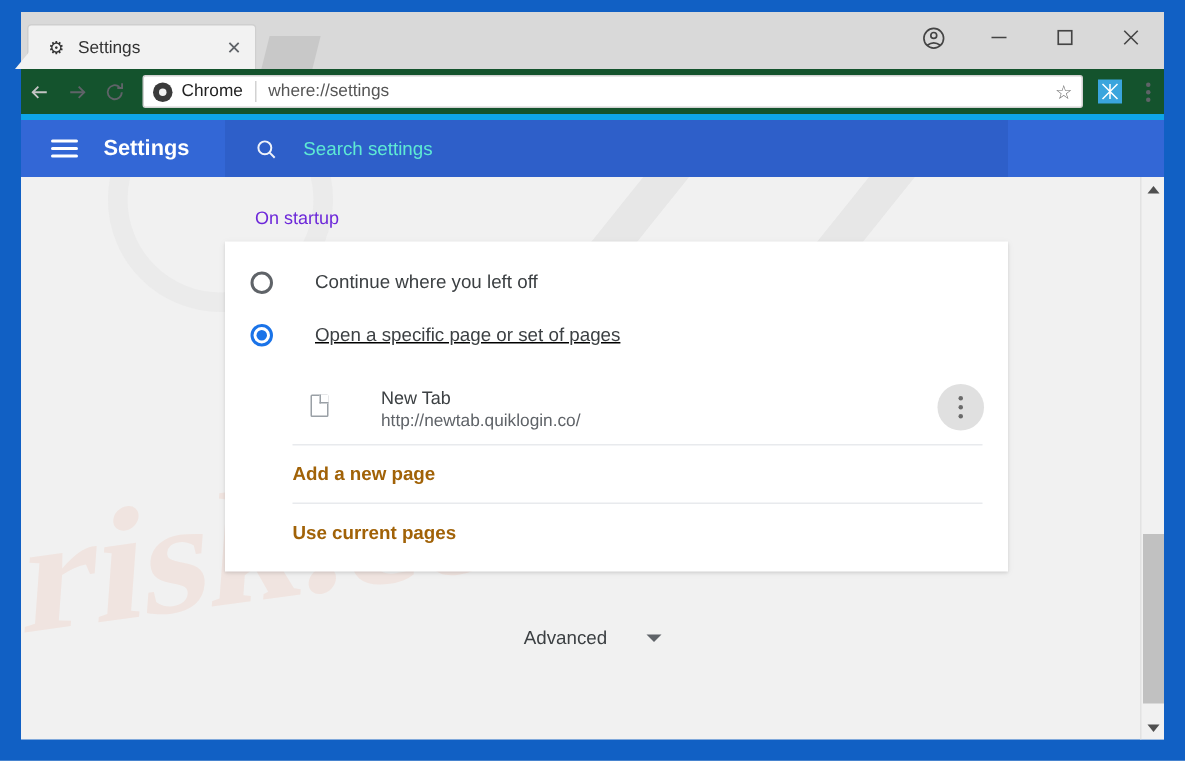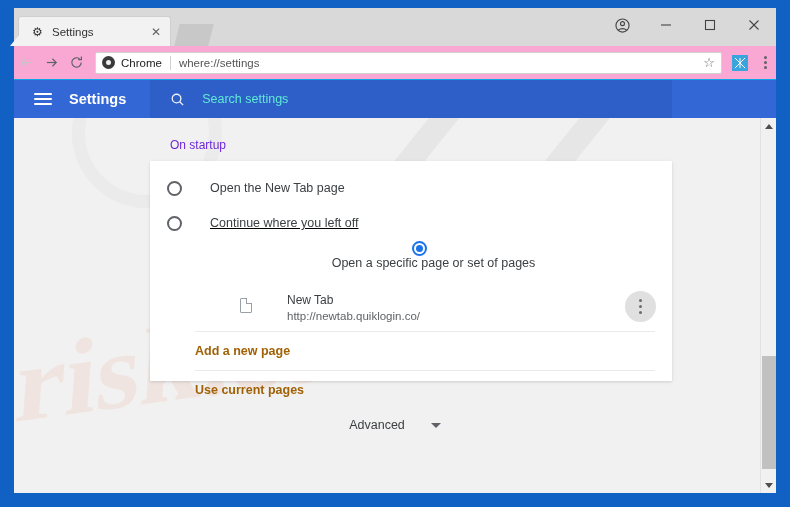--- a/index.html
+++ b/index.html
@@ -66,23 +66,23 @@
     width: 44px; height: 34px;
     display: flex; align-items: center; justify-content: center;
     color: #444; font-size: 14px;
   }
   .winbtn svg { display: block; }
 
   
   #toolbar {
     position: absolute; left: 14px; top: 46px;
     width: 762px; height: 34px;
-    background: #f9a8d4;
-    display: flex; align-items: center;
-    border-bottom: 1px solid #0ea5e9;
+    background: #14532d;
+    display: flex; align-items: center;
+    border-bottom: 4px solid #0ea5e9;
   }
   .navbtn {
     width: 25px; height: 34px;
     display: flex; align-items: center; justify-content: center;
     color: #5f6368;
   }
   .navbtn.disabled { color: #c4c4c4; }
   #omnibox {
     flex: 1; height: 22px; margin: 0 4px 0 6px;
     background: #ffffff;
@@ -215,21 +215,20 @@
   }
   .radio-label {
     margin-left: 28px; font-size: 12.5px; color: #3c4043;
   }
 
   
   #page-entry {
     position: relative; height: 48px; margin-top: 8px;
     display: flex; align-items: center;
     padding: 0 17px 0 104px;
-    margin-left: 33px;
   }
   #page-doc-icon {
     position: absolute; left: 57px; top: 15px;
     width: 12px; height: 15px;
     border: 1.3px solid #9aa0a6;
     border-radius: 1px;
   }
   #page-doc-icon::after {
     content: ""; position: absolute; right: -1.3px; top: -1.3px;
     width: 5px; height: 5px; background: #ffffff;
@@ -409,24 +408,20 @@
     <div id="watermark">
       <div class="wm-circle"></div>
       <div class="wm-glyph">╱╱</div>
       <div class="wm-text">risk.com</div>
     </div>
 
     <div id="startup-label">On startup</div>
 
     <div id="card">
 
-      <div class="radio-row">
-        <span class="radio"></span>
-        <span class="radio-label">Open the New Tab page</span>
-      </div>
 
       <div class="radio-row">
         <span class="radio"></span>
         <span class="radio-label">Continue where you left off</span>
       </div>
 
       <div class="radio-row">
         <span class="radio checked"></span>
         <span class="radio-label">Open a specific page or set of pages</span>
       </div>

